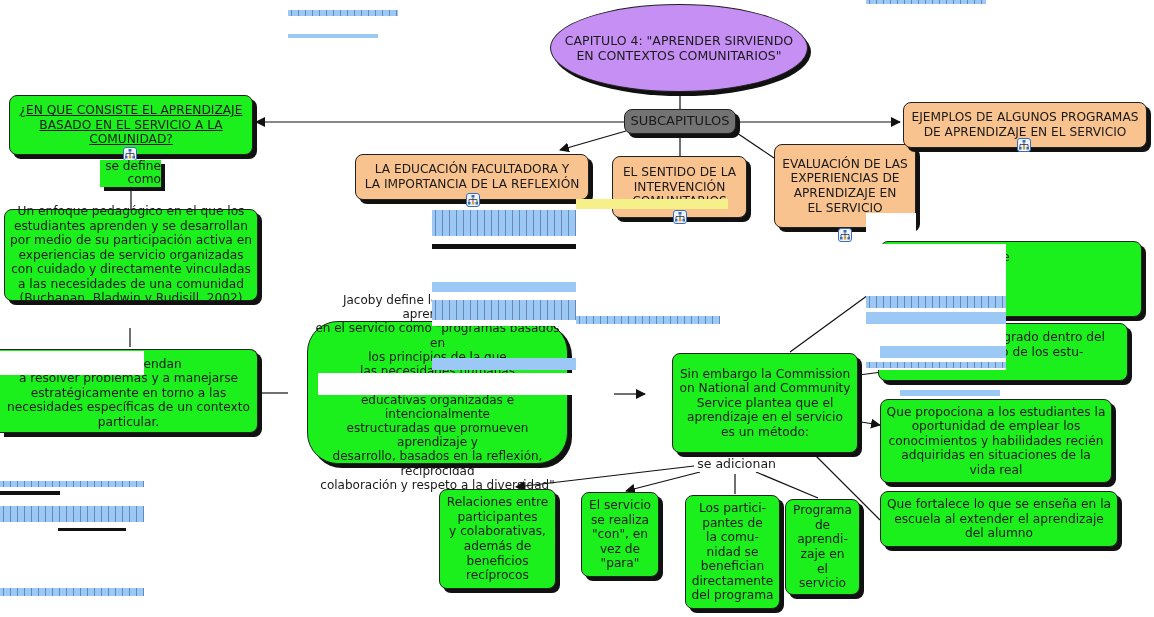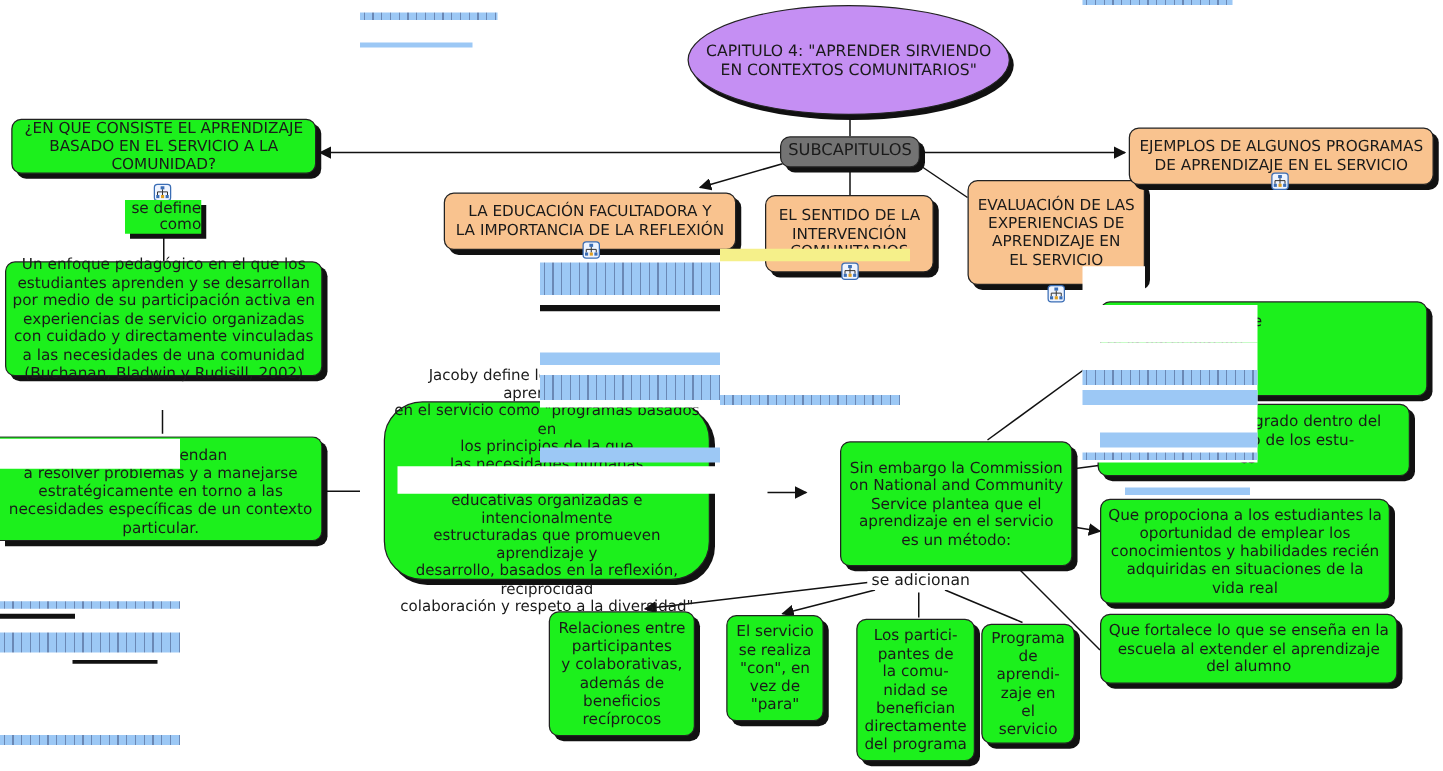--- a/index.html
+++ b/index.html
@@ -59,21 +59,21 @@
 
 <div class="node ellipse" style="left:550px; top:4px; width:258px; height:88px; box-shadow:3px 4px 0 #111;">
   <span>CAPITULO 4: "APRENDER SIRVIENDO
 EN CONTEXTOS COMUNITARIOS"</span>
 </div>
 
 <div class="node orange" style="left:624px; top:109px; width:112px; height:25px;">
   <span>SUBCAPITULOS</span>
 </div>
 
-<div class="node green" style="left:9px; top:95px; width:244px; height:44px;">
+<div class="node green" style="left:9px; top:95px; width:244px; height:60px;text-decoration:underline;">
   <span>¿EN QUE CONSISTE EL APRENDIZAJE
 BASADO EN EL SERVICIO A LA
 COMUNIDAD?</span>
 </div>
 <div class="sub-icon" style="left:123px; top:147px;">
   <svg width="12" height="12" viewBox="0 0 12 12">
       <rect x="4.5" y="1" width="3" height="2.5" fill="#3a6db5"></rect>
       <path d="M6 3.5V5.5M2 5.5H10M2 5.5V8M6 5.5V8M10 5.5V8" stroke="#333" stroke-width="0.8" fill="none"></path>
       <rect x="1" y="8" width="2.5" height="2.5" fill="#3a6db5"></rect>
       <rect x="4.8" y="8" width="2.5" height="2.5" fill="#e0a020"></rect>

